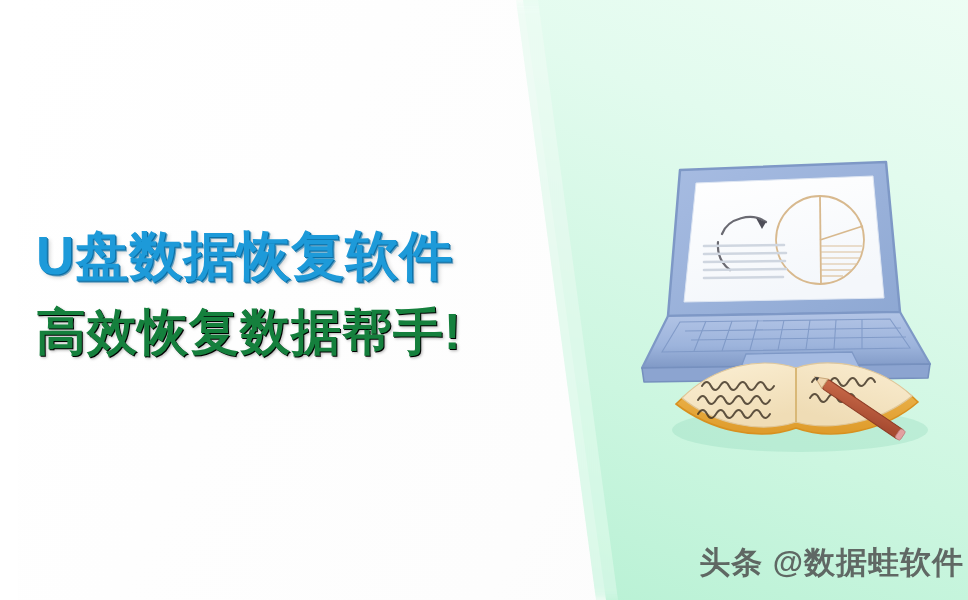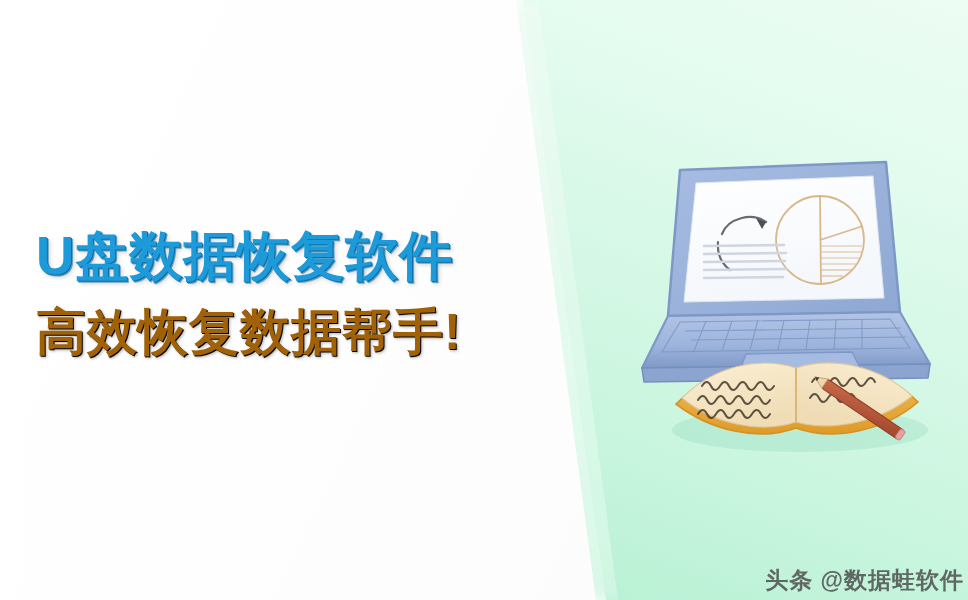--- a/index.html
+++ b/index.html
@@ -53,41 +53,41 @@
     text-shadow:
       1px 1px 0 #0c6fa5,
       2px 2px 0 rgba(12,111,165,.55),
       3px 3px 4px rgba(0,0,0,.18);
   }
   .line2 {
     margin-top:22px;
     font-size:50px;
     line-height:1.06;
     font-weight:bold;
-    color:#a16207;
+    color:#15803d;
     letter-spacing:1px;
     white-space:nowrap;
     text-shadow:
       1px 1px 0 #000,
       2px 2px 3px rgba(0,0,0,.30);
   }
 
   
   .illustration {
     position:absolute;
     left:600px; top:130px;
     width:340px; height:340px;
   }
   .illustration svg { display:block; width:340px; height:340px; }
 
   
   .watermark {
     position:absolute;
-    right:22px; bottom:4px;
-    font-size:23px;
+    right:22px; bottom:16px;
+    font-size:31px;
     font-weight:bold;
     color:#4a4a4a;
     letter-spacing:1px;
     opacity:.82;
     white-space:nowrap;
     font-family:"DejaVu Sans","Liberation Sans",sans-serif;
   }
   .watermark .wm-at { font-family:"Liberation Sans",sans-serif; }
 </style>
 </head>

